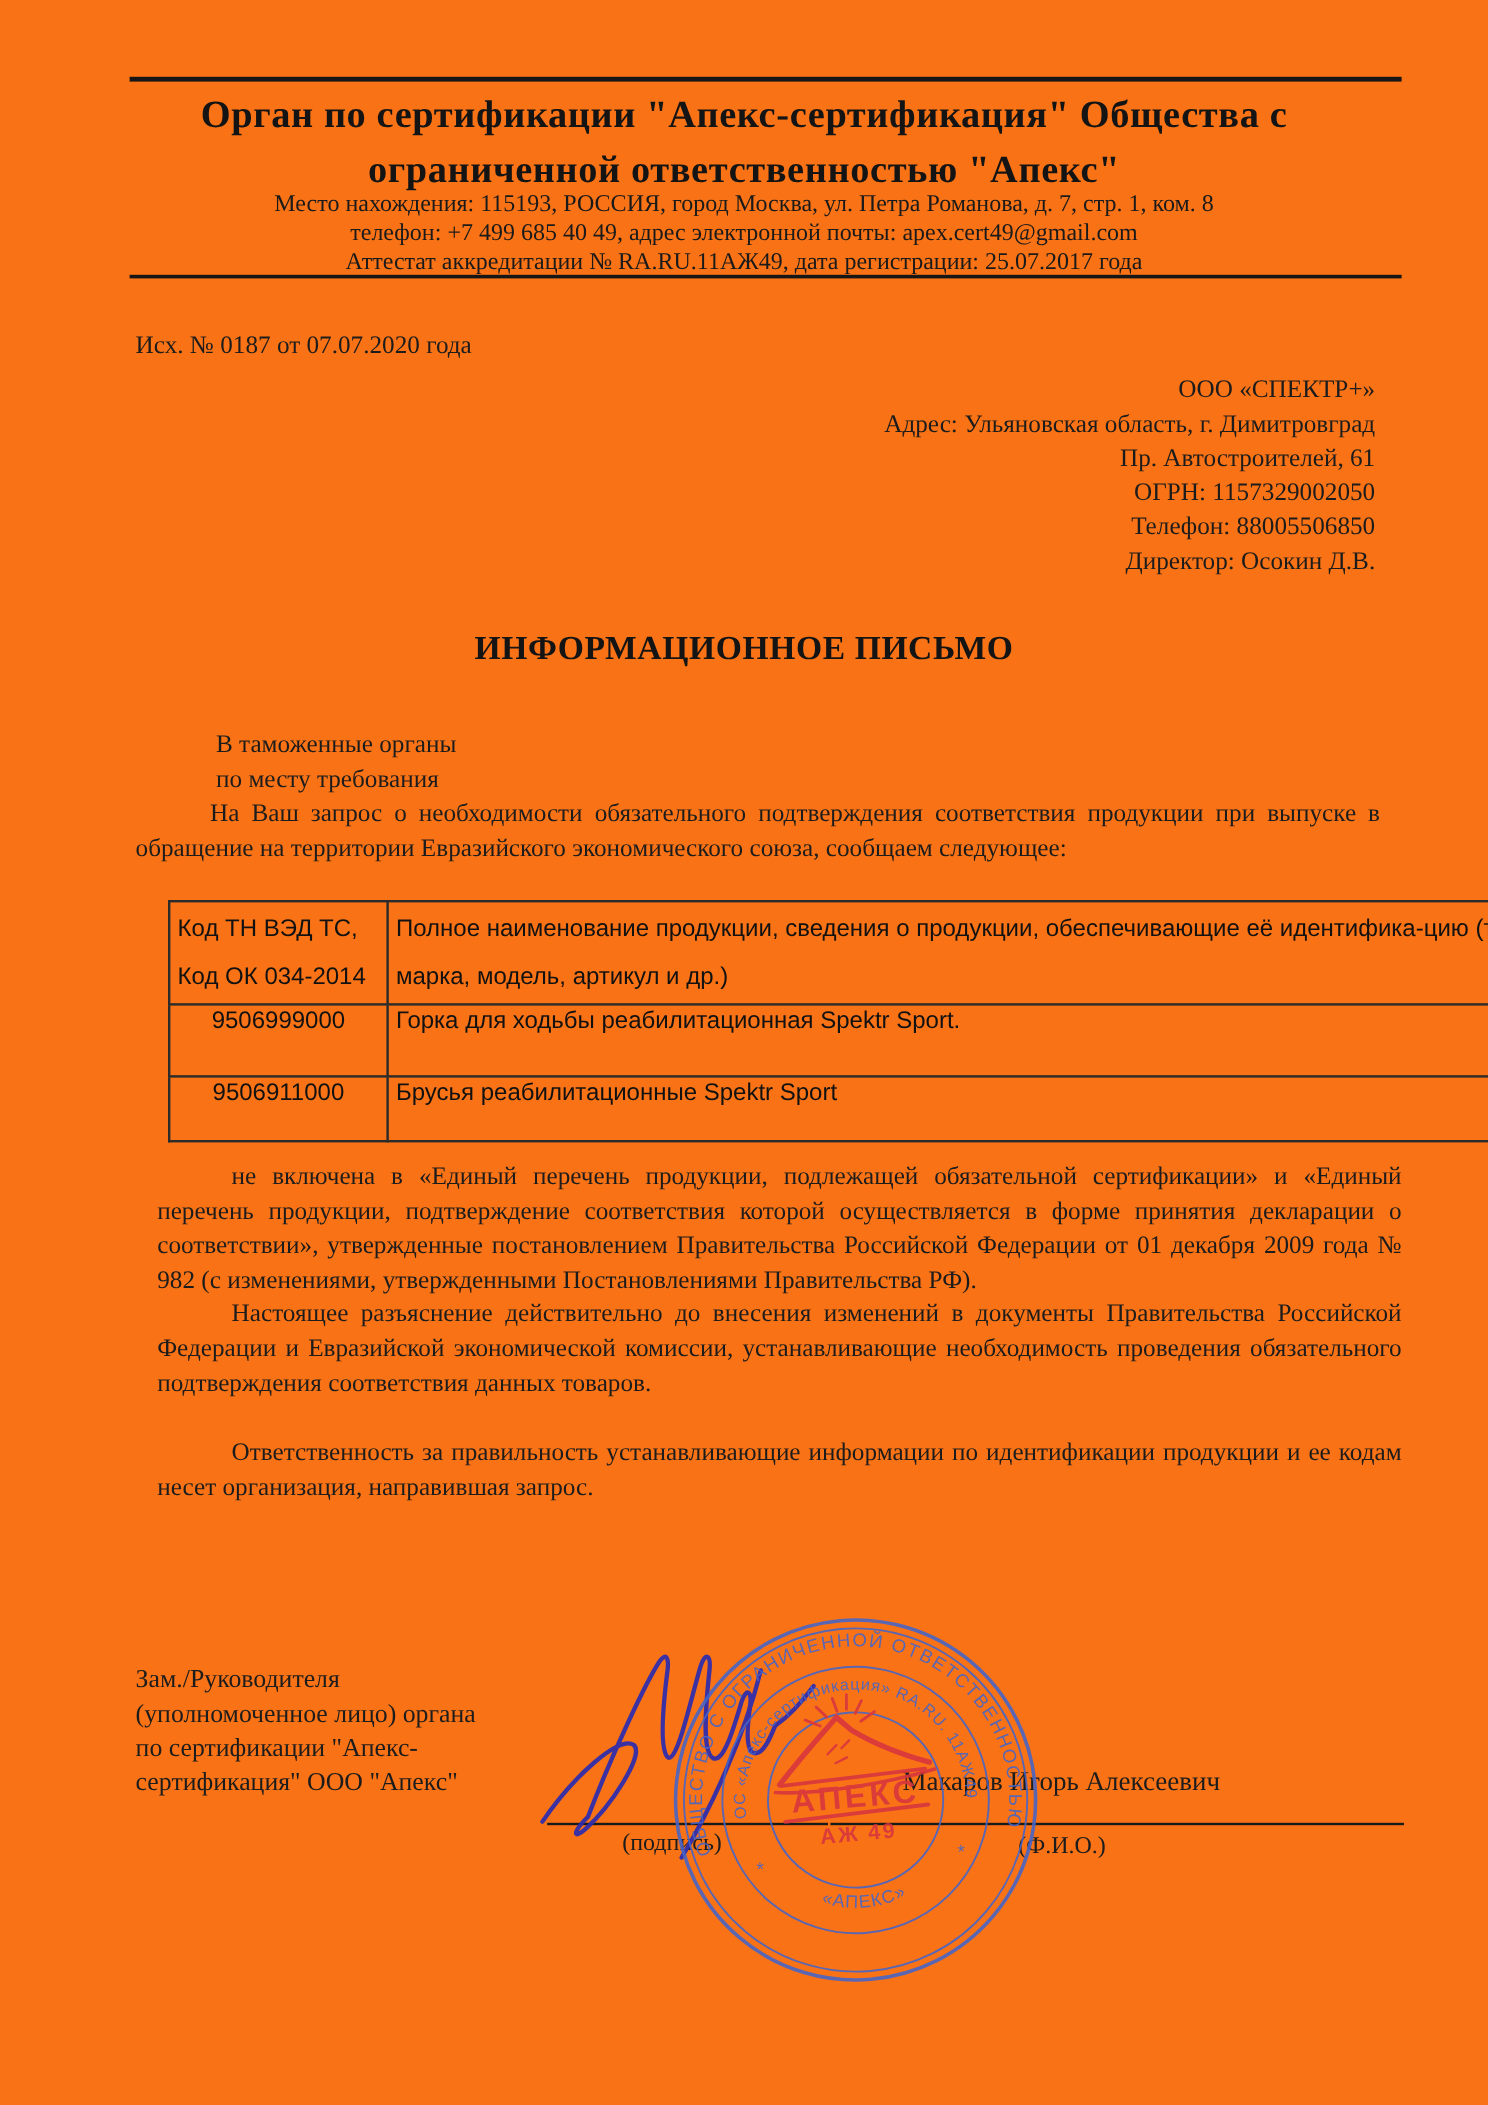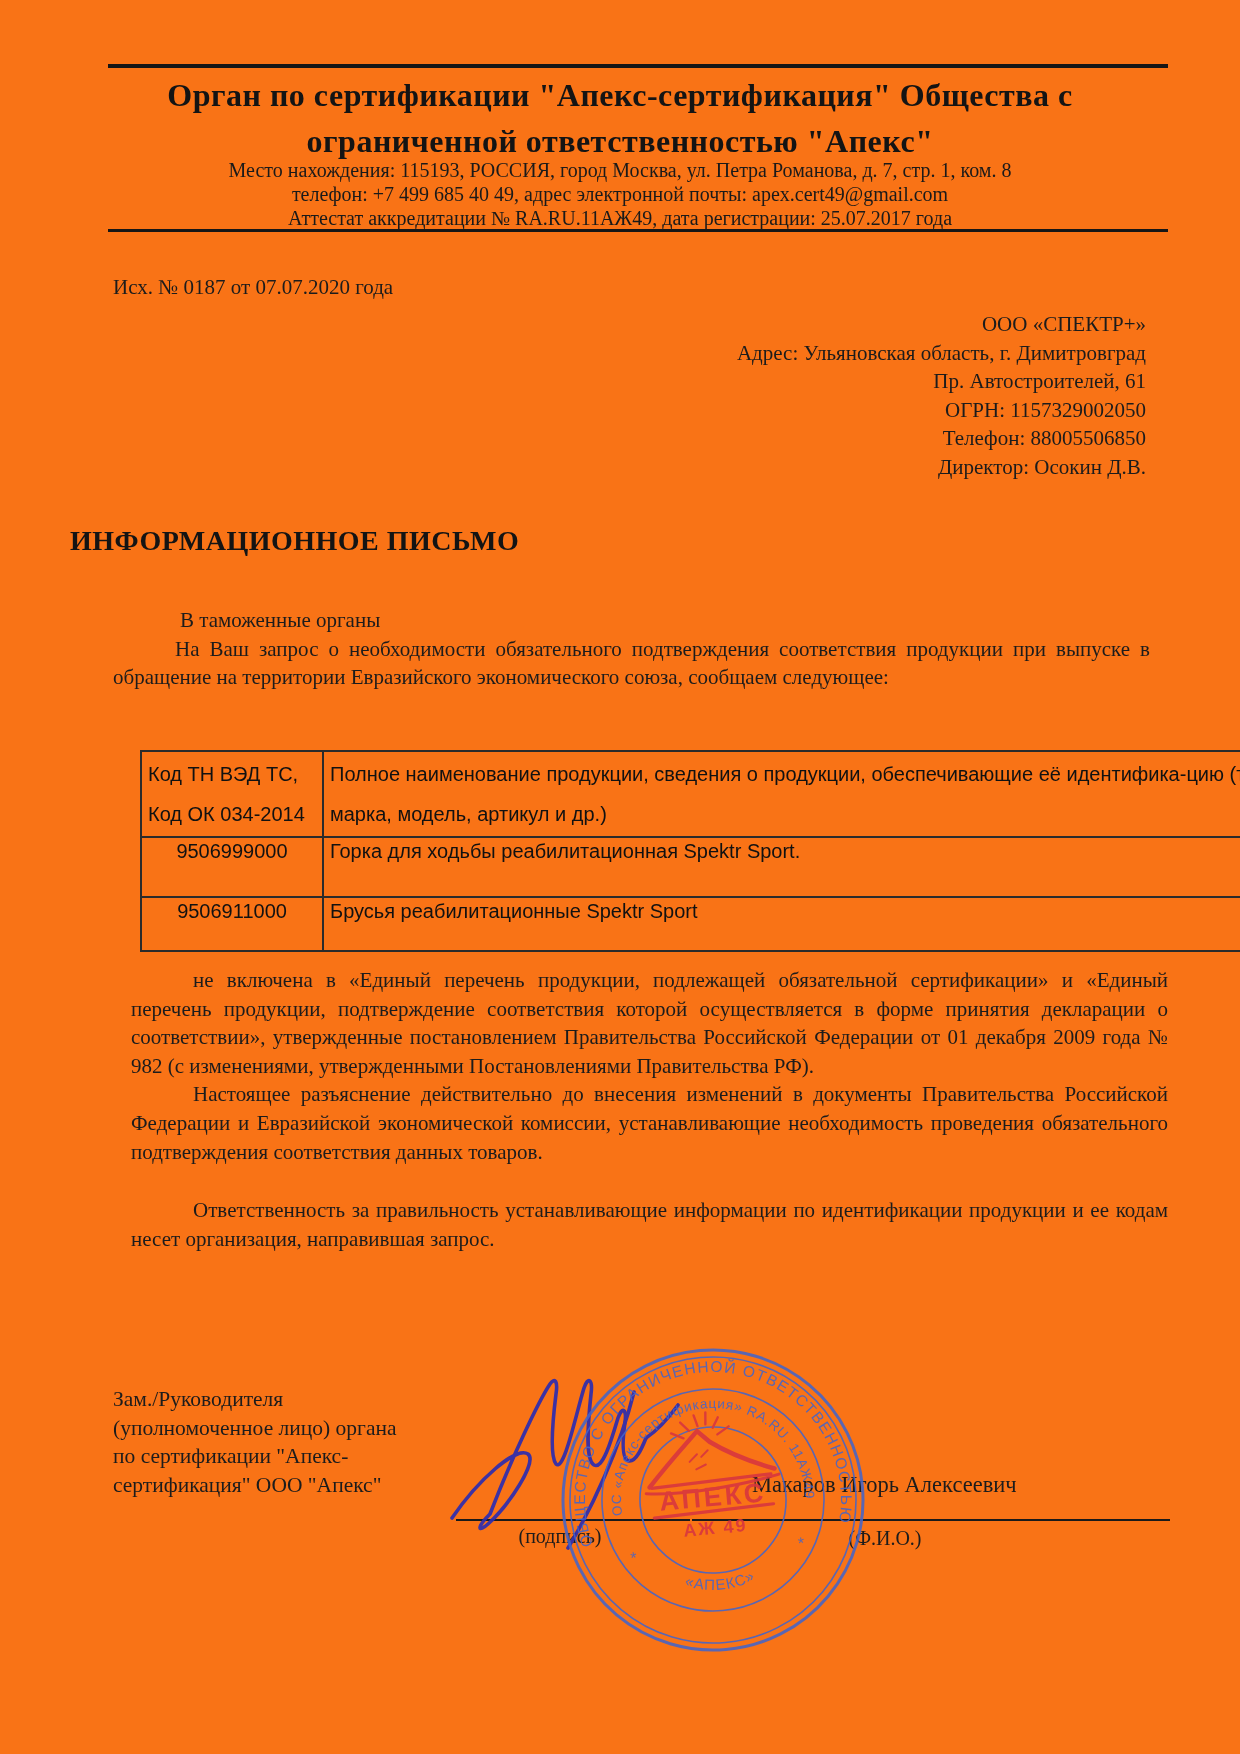--- a/index.html
+++ b/index.html
@@ -25,21 +25,21 @@
   .lh-contact{
     position:absolute;left:70px;width:1100px;text-align:center;
     font-size:20px;line-height:24px;color:#1a1a1a;
   }
   .outgoing{position:absolute;left:113px;top:275px;font-size:21px;}
   .recipient{
     position:absolute;right:94px;top:310px;width:600px;
     text-align:right;font-size:21px;line-height:28.5px;
   }
   .letter-title{
-    position:absolute;left:70px;top:525px;width:1100px;text-align:left;
+    position:absolute;left:70px;top:525px;width:1100px;text-align:center;
     font-weight:bold;font-size:28px;letter-spacing:0.5px;color:#141414;
   }
   .body-flow{
     position:absolute;left:113px;top:606px;width:1037px;
     font-size:21px;line-height:28.6px;text-align:justify;
   }
   .body-flow p{margin:0;}
   .addressee{text-indent:67px;text-align:left;}
   .indent{text-indent:62px;}
   .paragraphs{
@@ -99,20 +99,21 @@
     <div>Пр. Автостроителей, 61</div>
     <div>ОГРН: 1157329002050</div>
     <div>Телефон: 88005506850</div>
     <div>Директор: Осокин Д.В.</div>
   </div>
 
   <div class="letter-title">ИНФОРМАЦИОННОЕ ПИСЬМО</div>
 
   <div class="body-flow">
     <p class="addressee">В таможенные органы</p>
+    <p class="addressee">по месту требования</p>
     <p class="indent">На Ваш запрос о необходимости обязательного подтверждения соответствия продукции при выпуске в обращение на территории Евразийского экономического союза, сообщаем следующее:</p>
   </div>
 
   <table class="codes">
     <tbody>
         <tr>
       <td class="c1 th-lines">
         <div>Код ТН ВЭД ТС,</div>
         <div>Код ОК 034-2014</div>
       </td>

